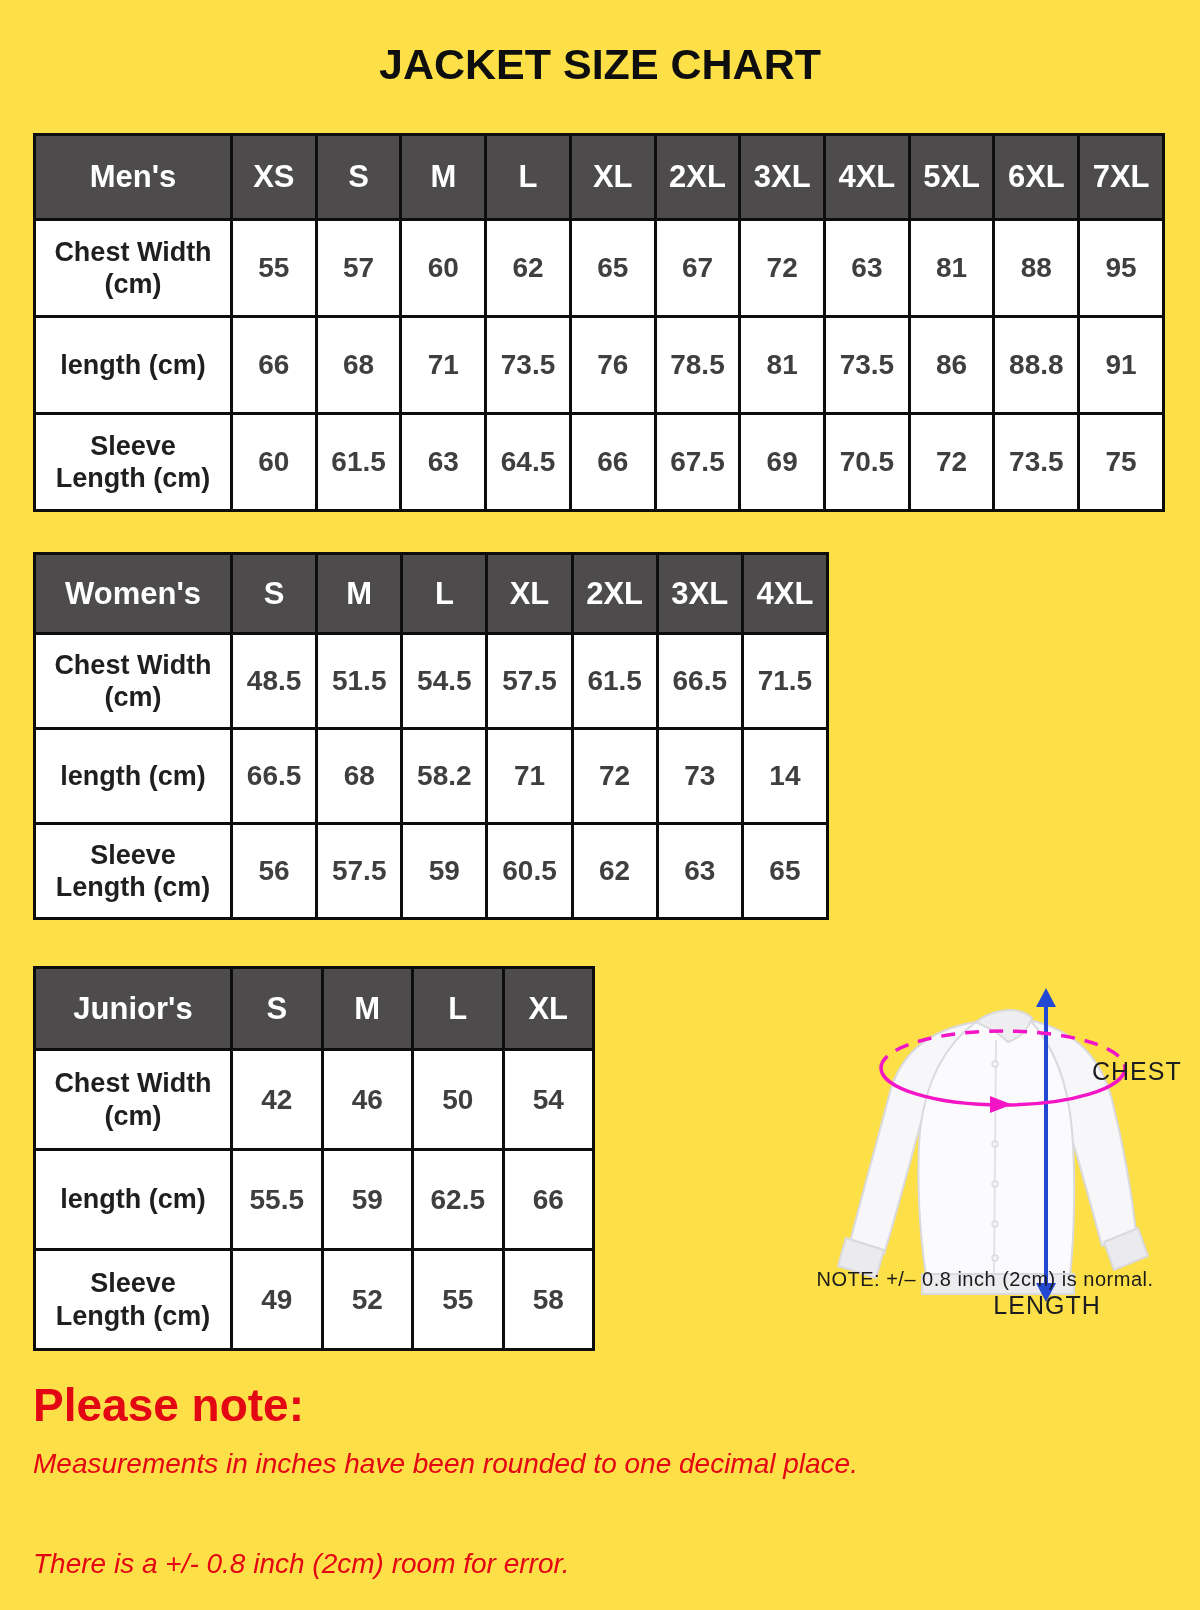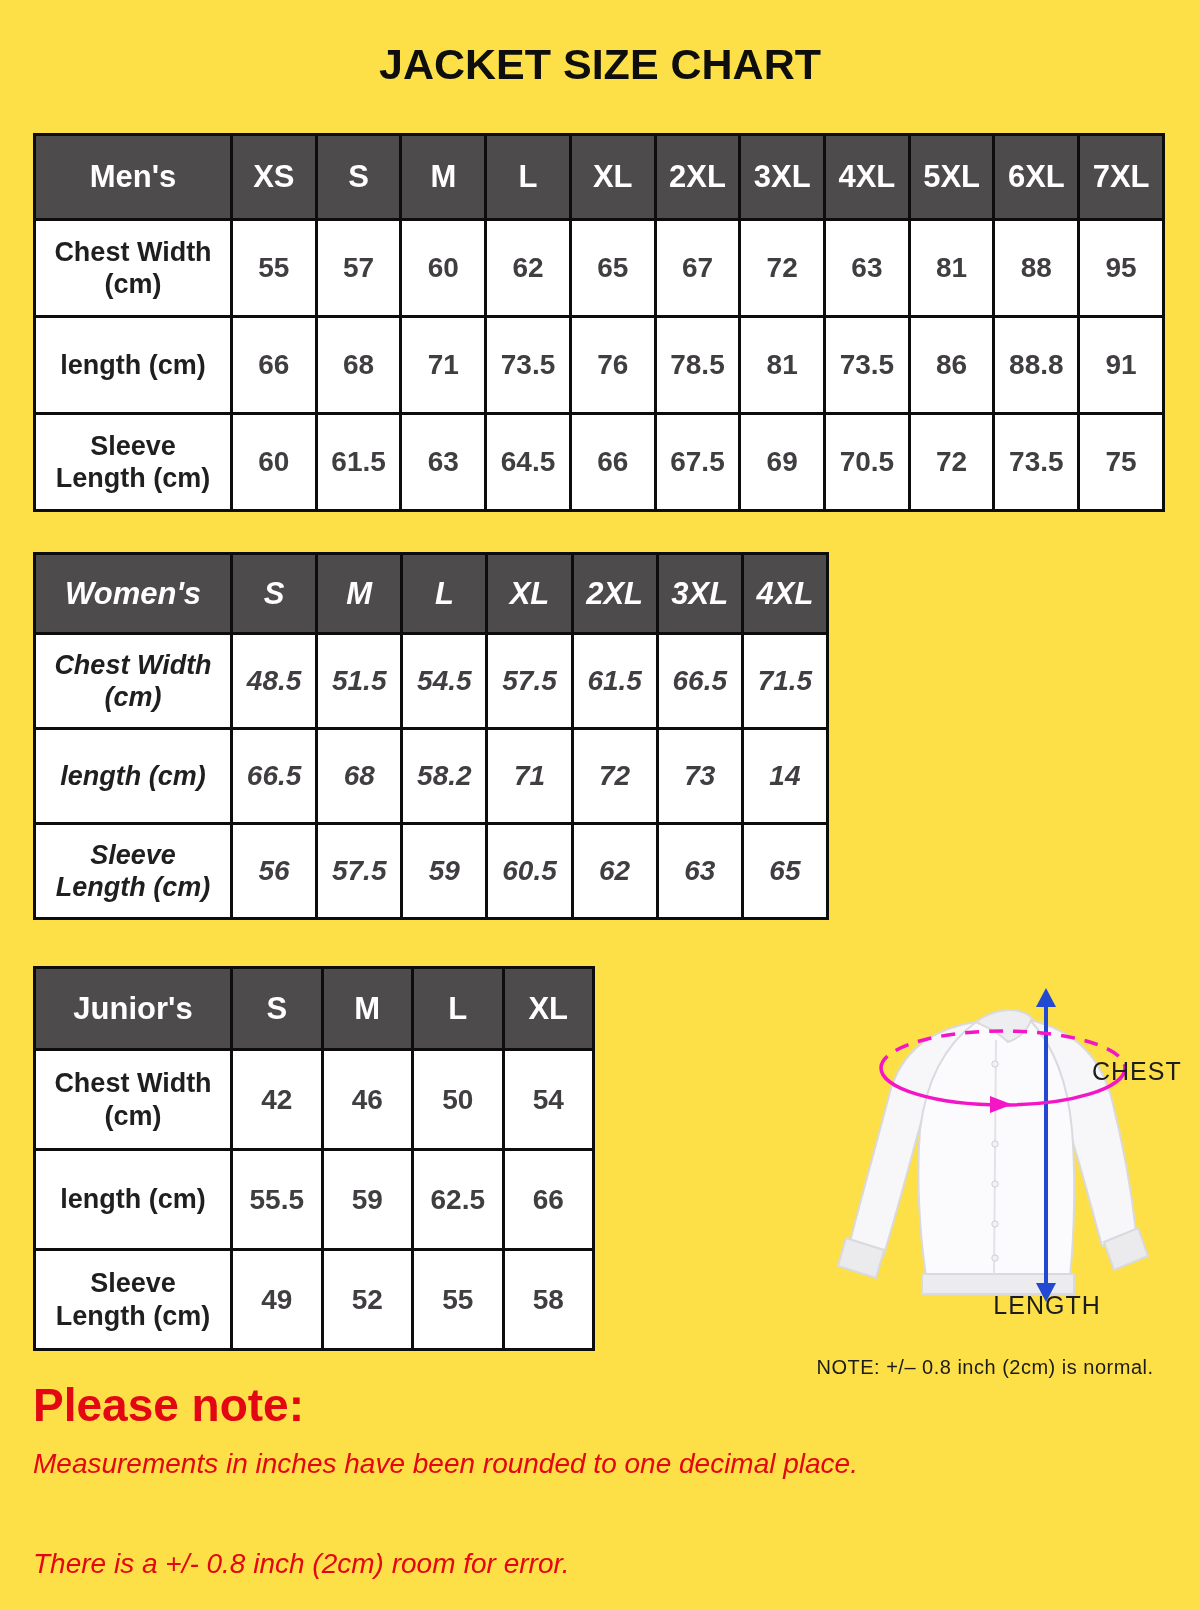--- a/index.html
+++ b/index.html
@@ -13,27 +13,27 @@
   
   table.size-table{position:absolute;border-collapse:collapse;table-layout:fixed;background:#fff;}
   table.size-table th,table.size-table td{border:3px solid #0d0d0d;text-align:center;vertical-align:middle;padding:0;}
   table.size-table th{background:#4d4b4c;color:#ffffff;font-size:31px;font-weight:700;}
   table.size-table td.label{font-weight:700;font-size:27px;color:#1f1f1f;line-height:1.2;padding:0 12px;}
   table.size-table td.val{font-weight:700;font-size:28px;color:#403e41;}
 
   #table-mens{left:33px;top:133px;width:1132px;}
   #table-mens tr{height:97px;} #table-mens tr.head{height:85px;}
   #table-womens{left:33px;top:552px;width:796px;}
-  #table-womens tr{height:95px;font-style:italic;} #table-womens tr.head{height:80px;}
+  #table-womens tr{height:95px;} #table-womens tr.head{height:80px;}
   #table-juniors{left:33px;top:966px;width:562px;}
   #table-juniors tr{height:100px;} #table-juniors tr.head{height:82px;}
 
   
   #diagram{position:absolute;left:780px;top:980px;width:410px;height:345px;}
-  #diagram-note{position:absolute;left:780px;top:1356px;width:410px;text-align:center;
+  #diagram-note{position:absolute;left:780px;top:1268px;width:410px;text-align:center;
                 font-size:20px;color:#1b1b1b;letter-spacing:0.5px;}
 
   
   #please-note-heading{position:absolute;left:33px;top:1378px;font-size:46px;font-weight:700;color:#e30613;}
   .note-line{position:absolute;left:33px;font-size:28px;color:#e30613;font-weight:400;font-style:italic;}
   #note-line-0{top:1448px;}
   #note-line-1{top:1498px;}
   #note-line-2{top:1548px;}
 </style>
 </head>

